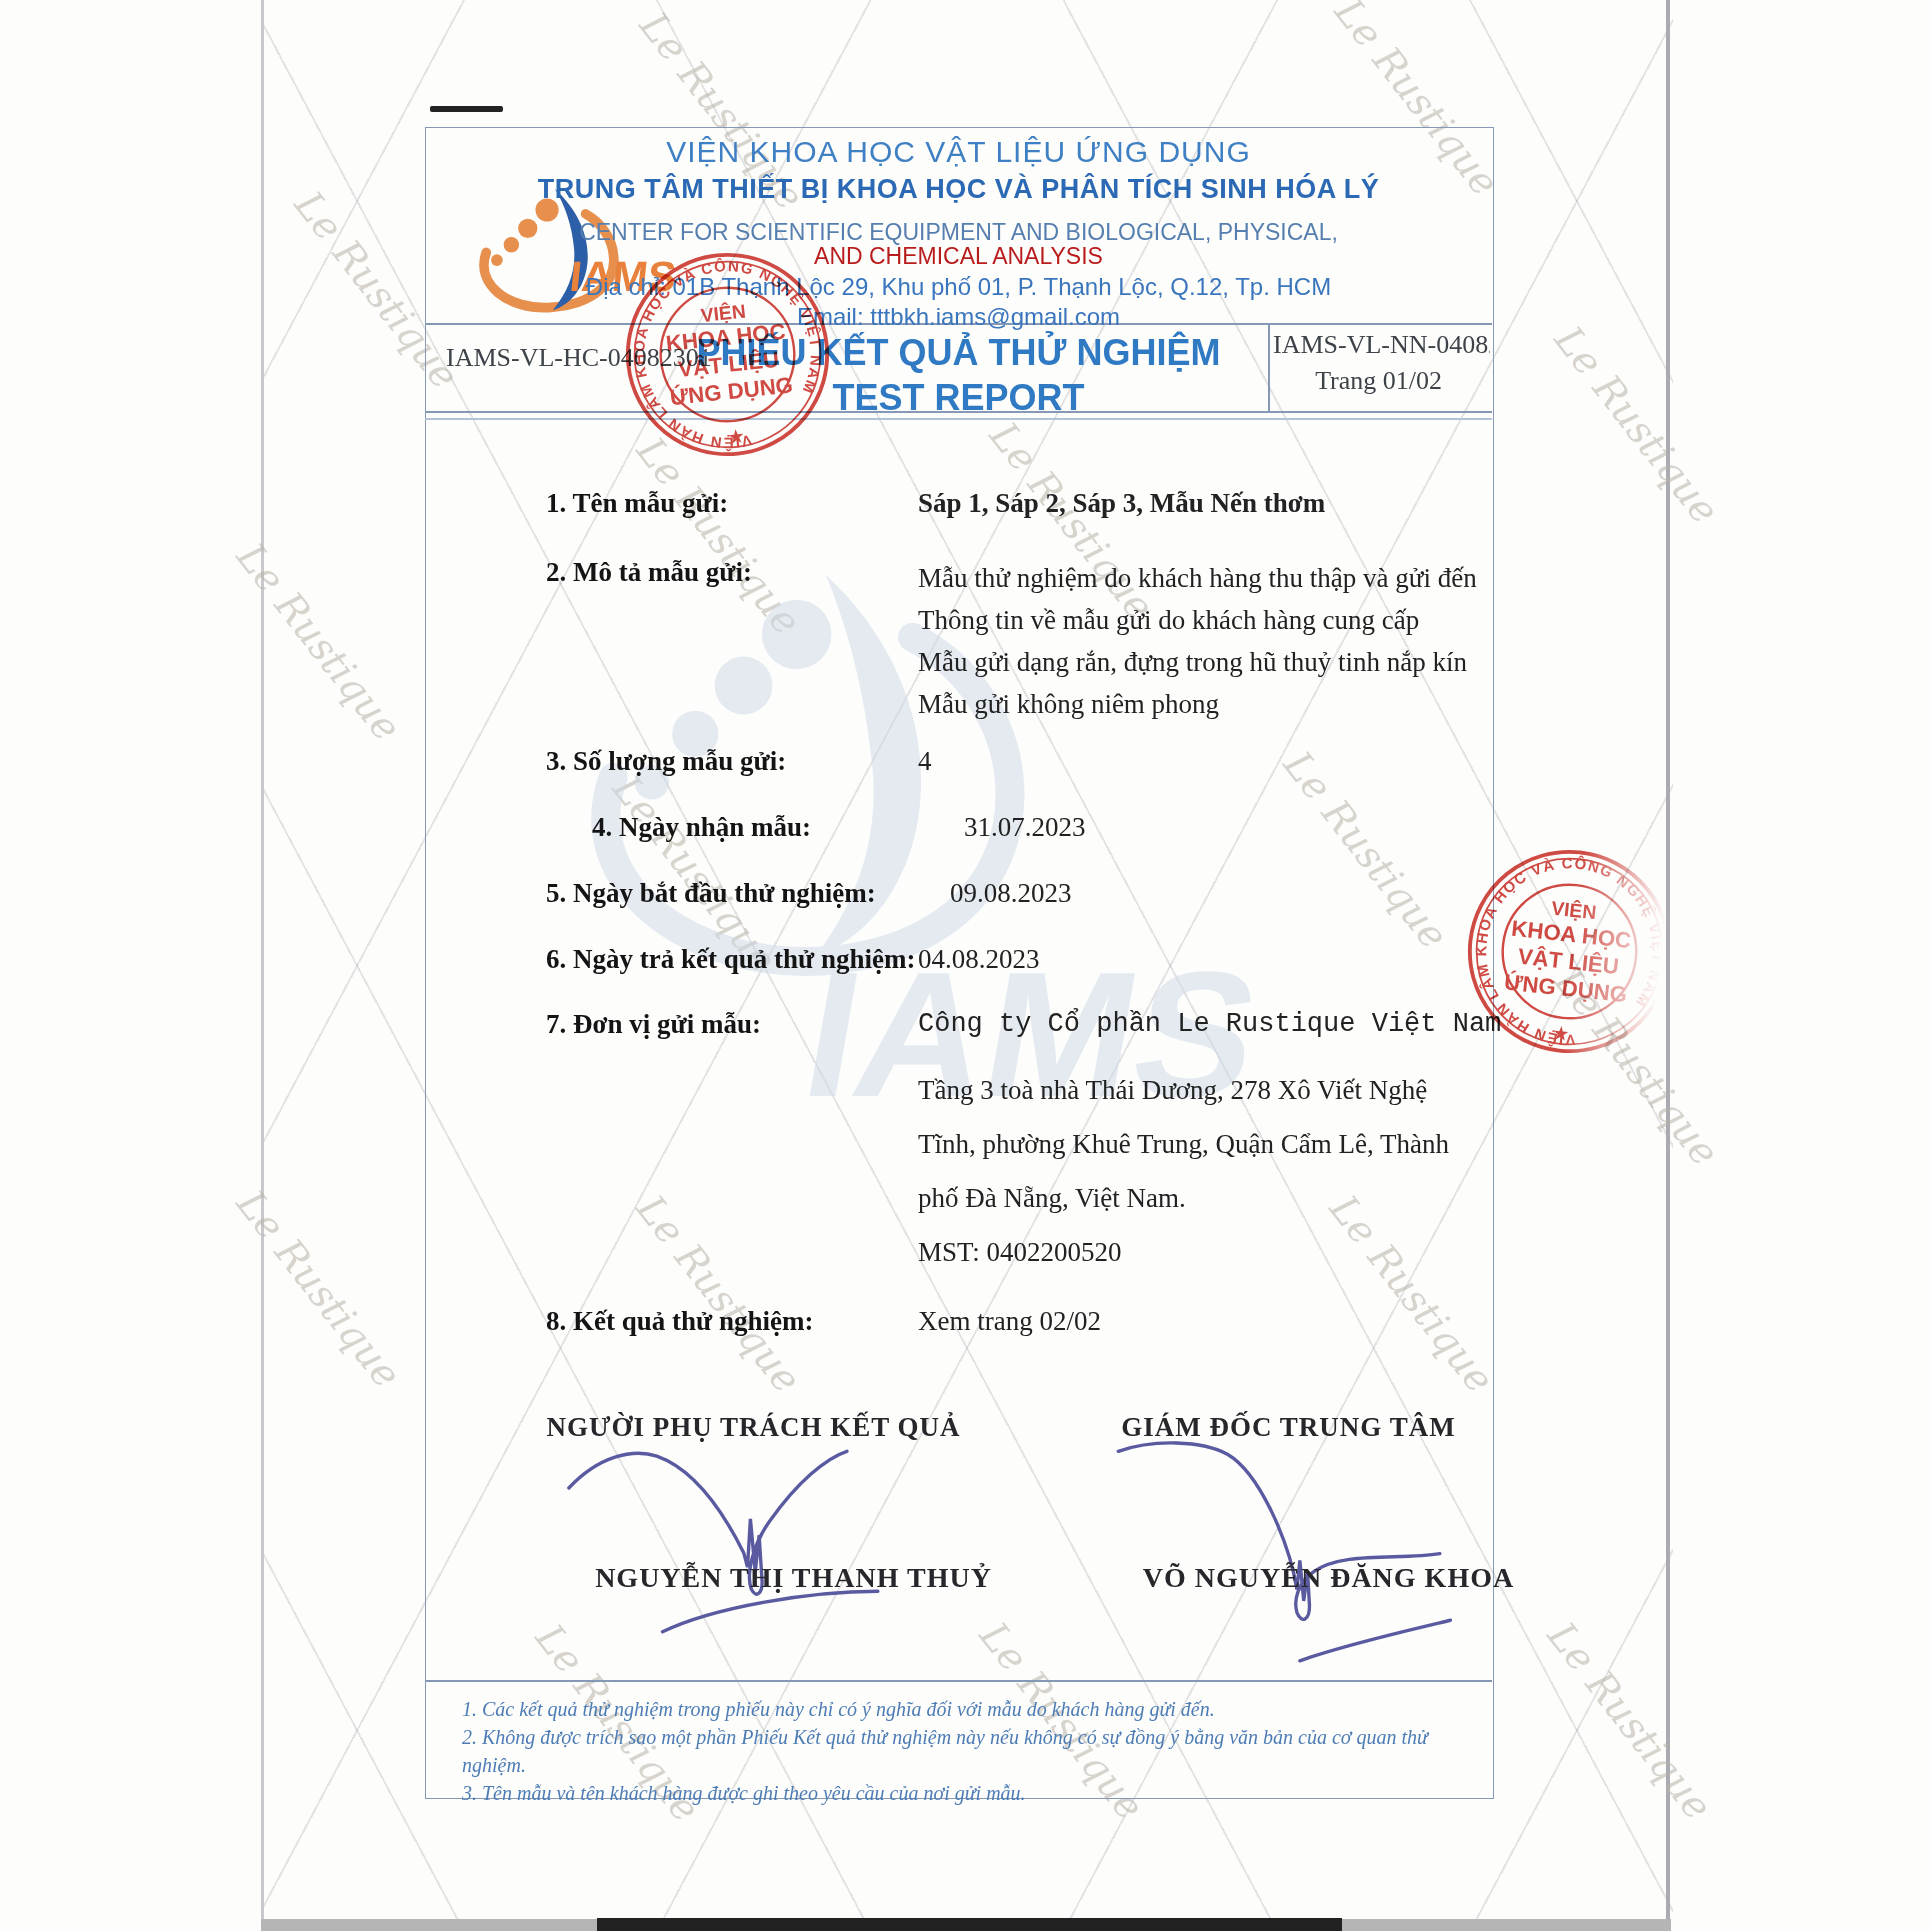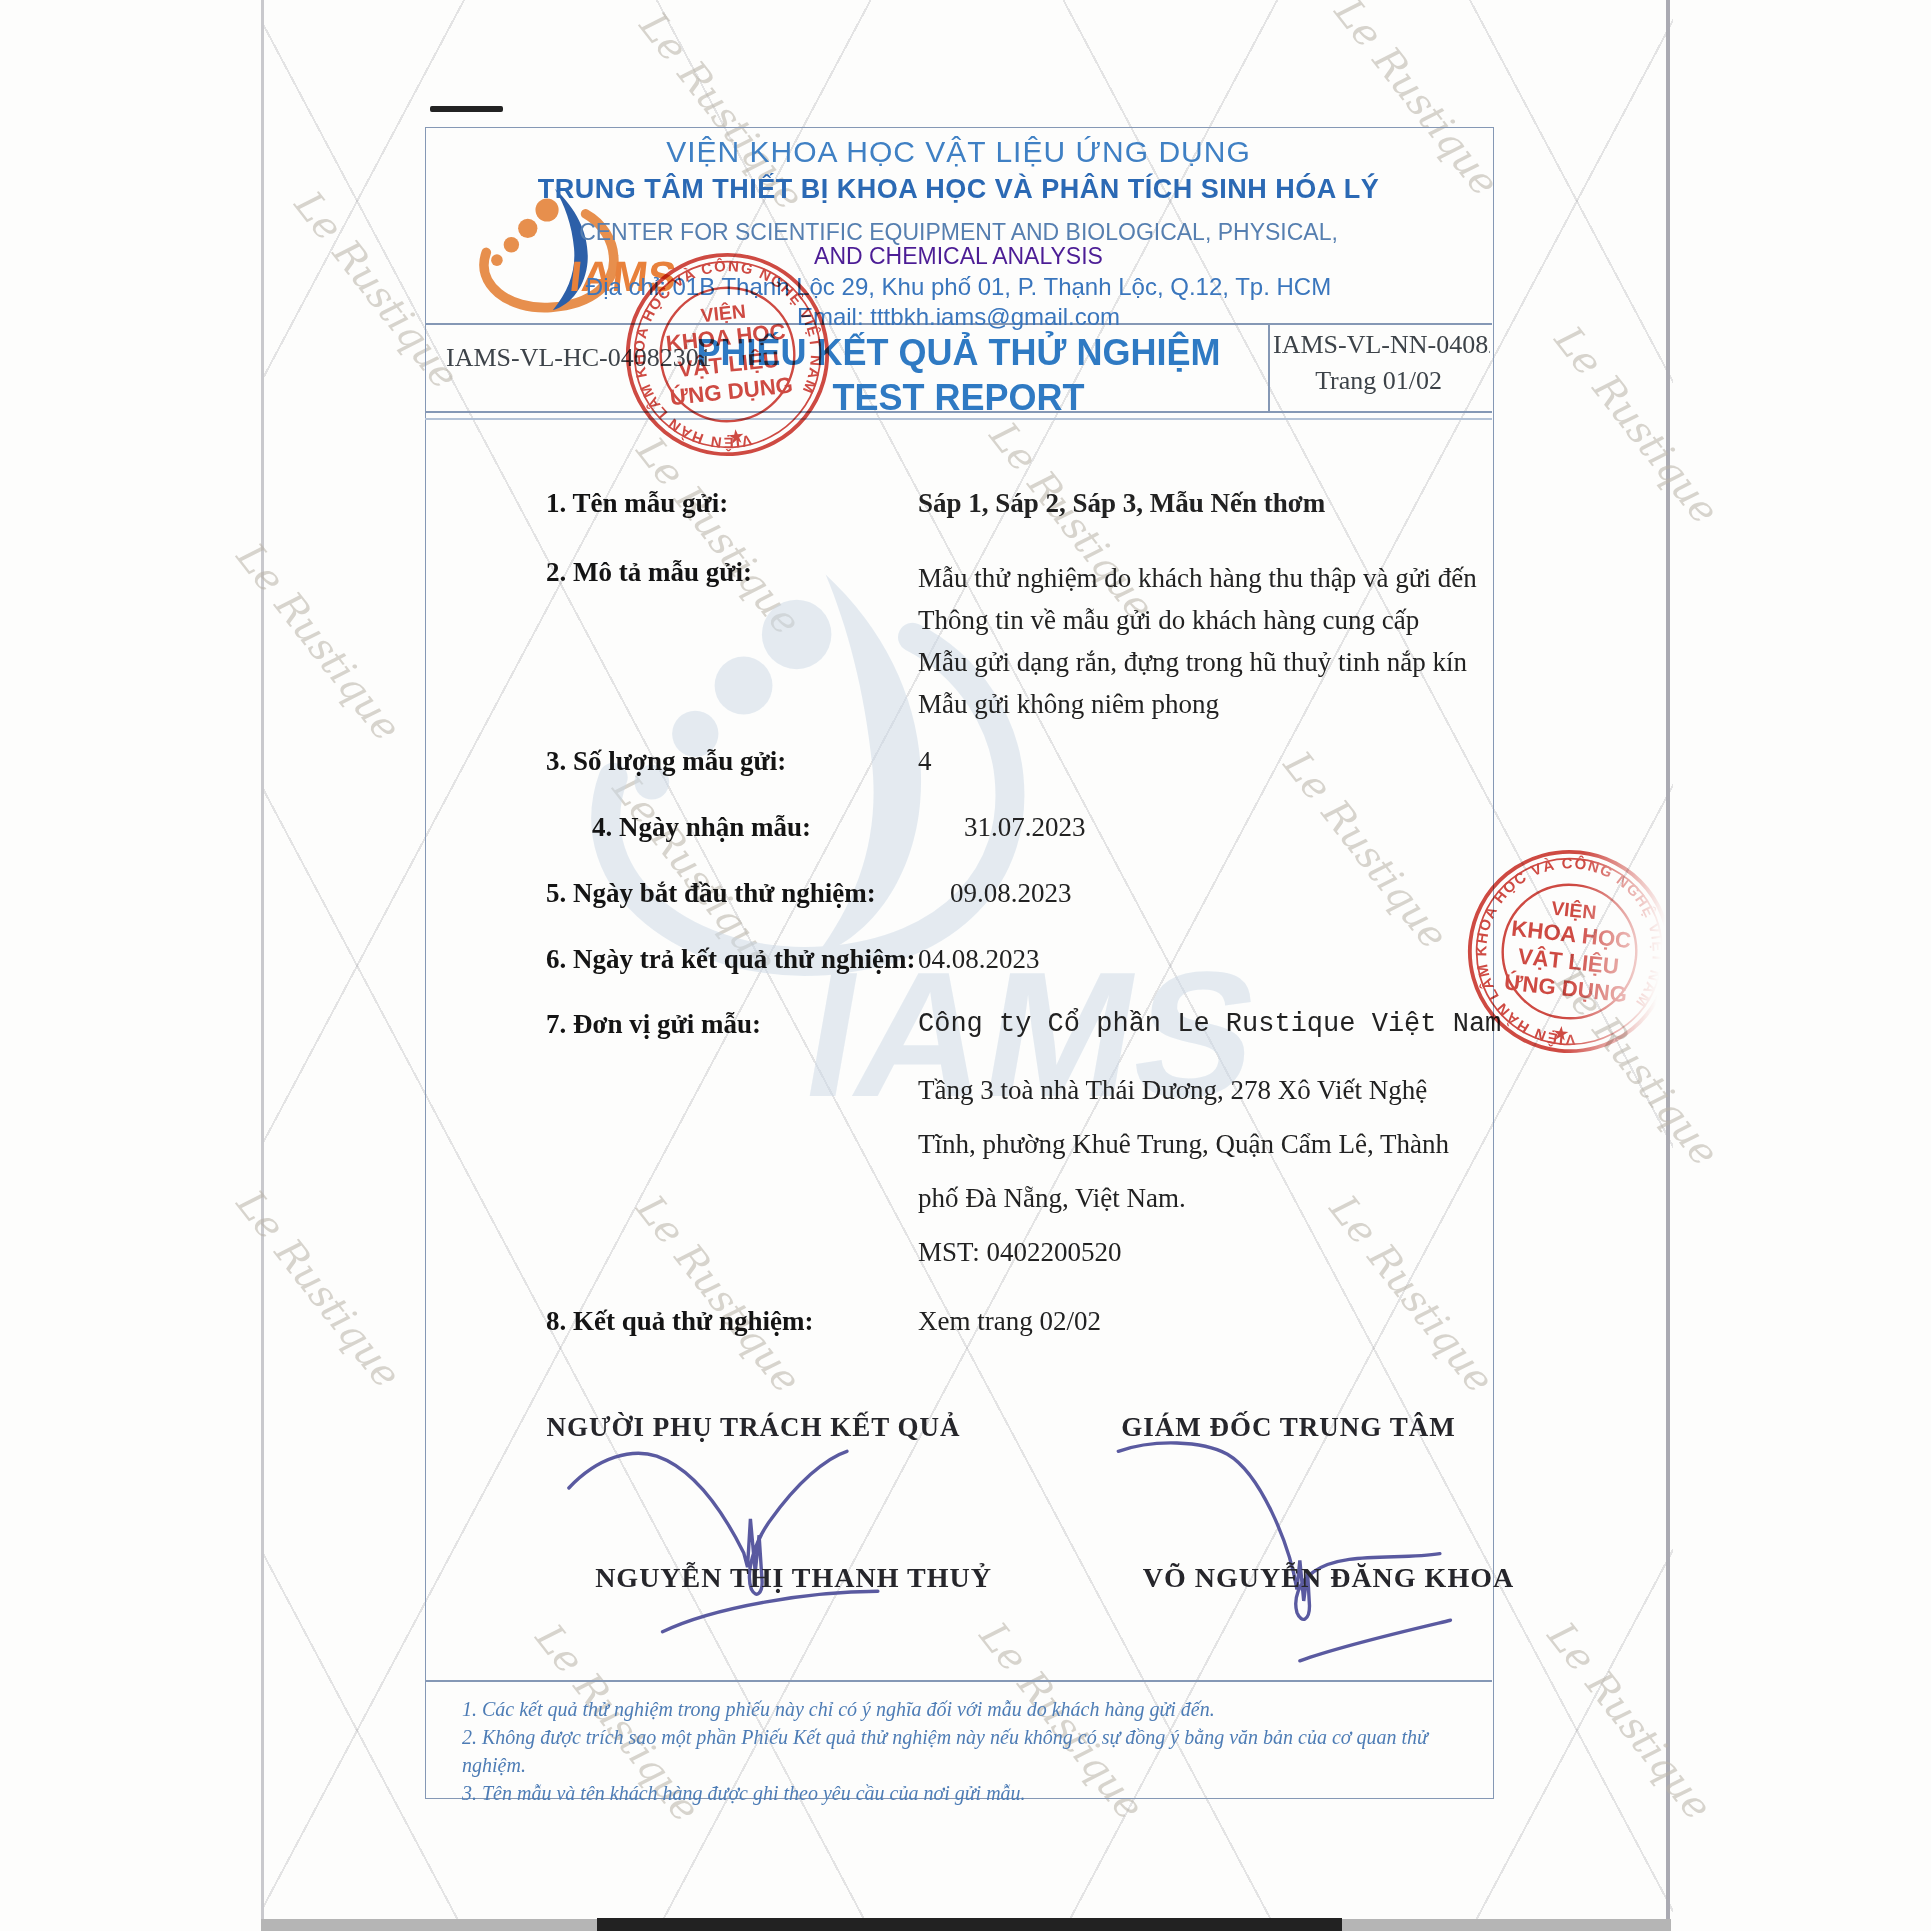--- a/index.html
+++ b/index.html
@@ -28,21 +28,21 @@
   .hline{position:absolute;left:425px;width:1067px;height:1.9px;background:#8598b5;}
   .hline2{position:absolute;left:425px;width:1067px;height:1.9px;background:#b3c2d6;}
   .vline{position:absolute;width:1.9px;background:#8598b5;}
 
   
   .hdr{position:absolute;left:425px;width:1067px;text-align:center;
        font-family:"Liberation Sans","DejaVu Sans",sans-serif;}
   .hdr.l1{top:135px;font-size:30px;color:#3f80c4;letter-spacing:1px;}
   .hdr.l2{top:174px;font-size:27px;font-weight:bold;color:#2b69b4;letter-spacing:0.5px;}
   .hdr.l3{top:213px;font-size:23px;color:#567fb0;margin-top:6px;}
-  .hdr.l4{top:243px;font-size:23px;color:#4c1d95;}
+  .hdr.l4{top:243px;font-size:23px;color:#b91c1c;}
   .hdr.l5{top:273px;font-size:24px;color:#3a76bd;}
   .hdr.l6{top:303px;font-size:24px;color:#3a76bd;}
 
   
   .code-left{position:absolute;left:446px;top:343px;font-size:26px;color:#3d4349;}
   .title-vi{position:absolute;left:425px;top:332px;width:1067px;text-align:center;
             font-family:"Liberation Sans","DejaVu Sans",sans-serif;font-size:36px;font-weight:bold;color:#2f7ac3;}
   .title-en{position:absolute;left:425px;top:377px;width:1067px;text-align:center;
             font-family:"Liberation Sans","DejaVu Sans",sans-serif;font-size:36px;font-weight:bold;color:#2f7ac3;}
   .rcell{position:absolute;left:1273px;top:330px;width:217px;height:81px;overflow:hidden;font-size:26px;color:#3d4349;}

